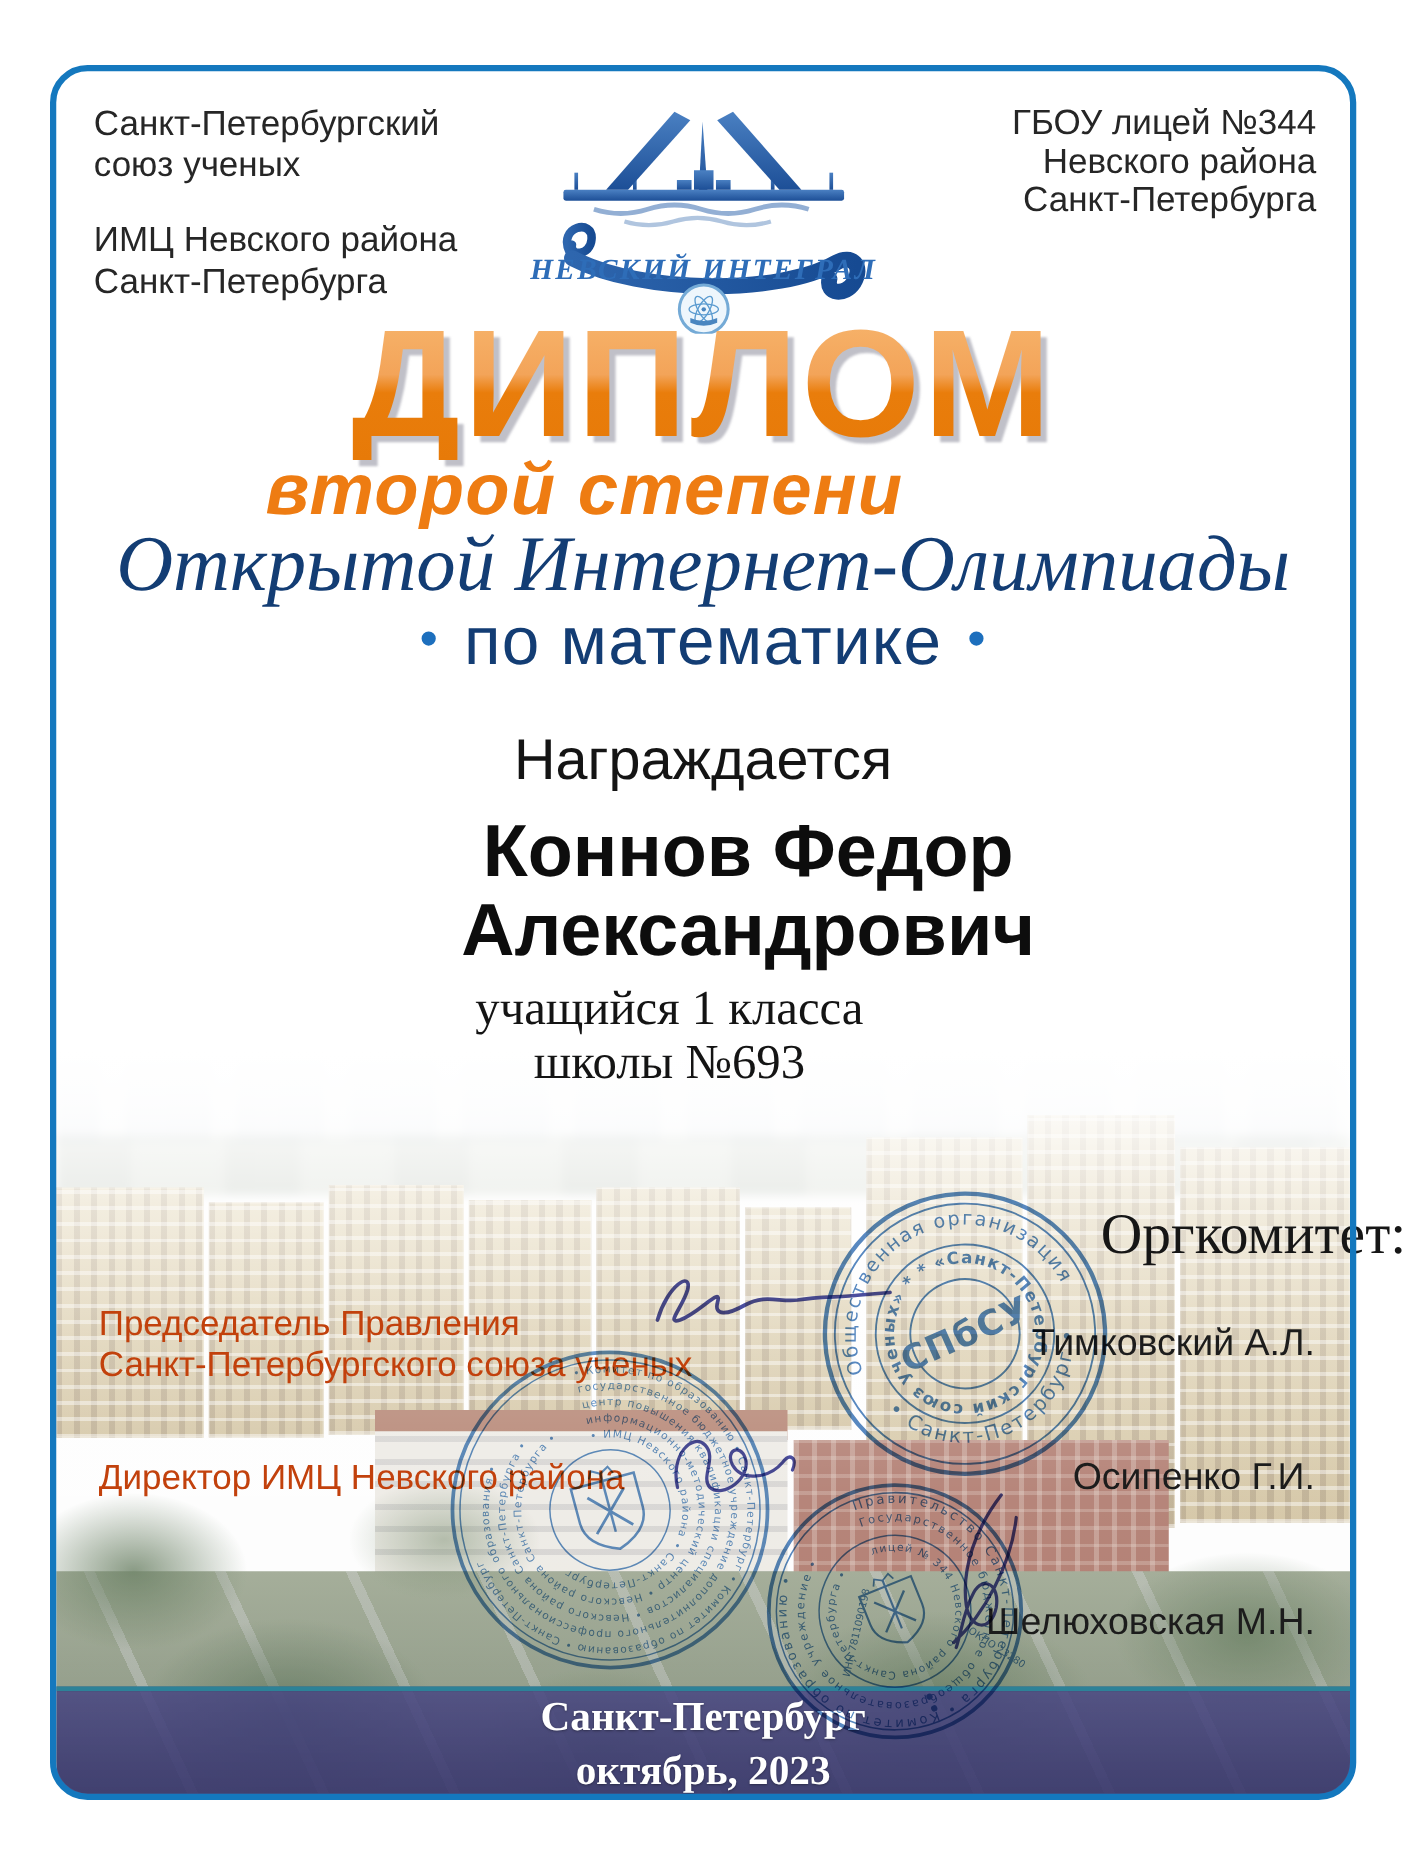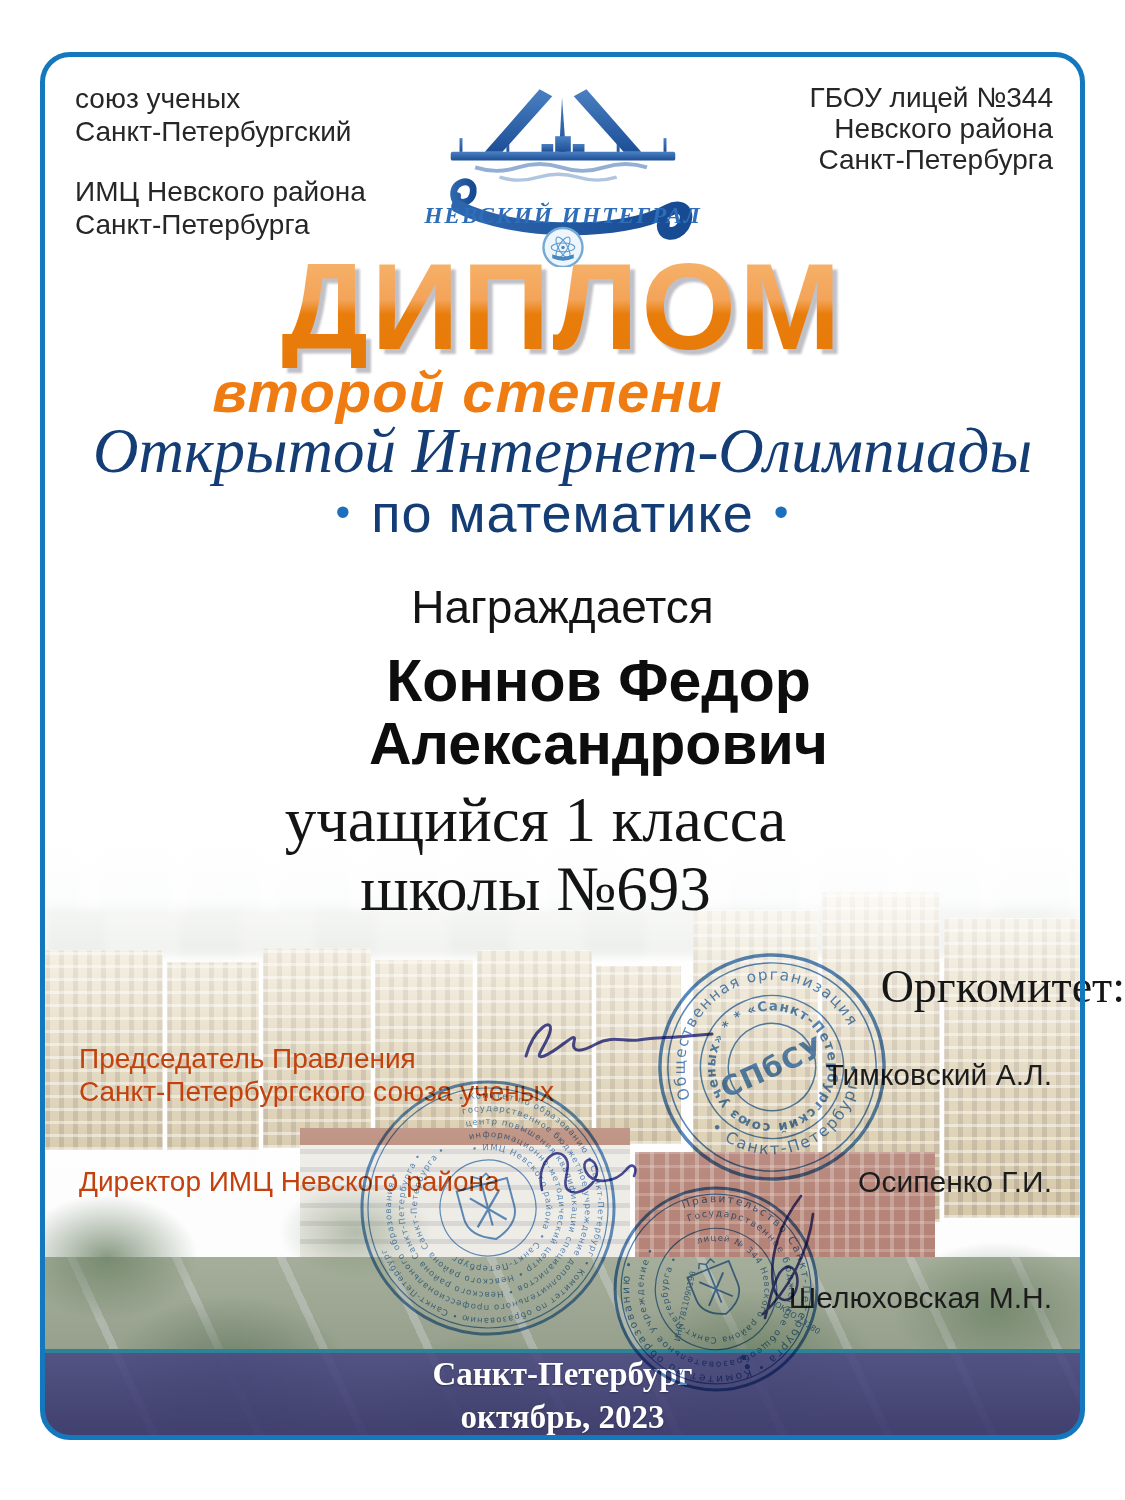--- a/index.html
+++ b/index.html
@@ -25,21 +25,21 @@
   .t-olymp{position:absolute;left:0;width:1125px;top:415px;text-align:center;z-index:2;
      font-family:"Liberation Serif",serif;font-style:italic;font-size:63px;color:#133d74;letter-spacing:0;}
   .t-subject{position:absolute;left:0;width:1125px;top:482px;text-align:center;z-index:2;
      font-size:54px;color:#133d74;letter-spacing:1px;}
   .t-subject .dot{color:#1d6fbd;font-size:42px;vertical-align:6px;padding:0 20px;}
   
   .aw-label{position:absolute;left:0;width:1125px;top:580px;text-align:center;font-size:46px;color:#141414;z-index:2;}
   .aw-name{position:absolute;left:0;width:1125px;top:650px;text-align:center;z-index:2;
      font-size:59px;font-weight:bold;line-height:1.07;color:#0d0d0d;margin-left:36px;}
   .aw-desc{position:absolute;left:0;width:1071px;top:786px;text-align:center;z-index:2;
-     font-family:"Liberation Serif",serif;font-size:63px;line-height:1.1;color:#141414;}
+     font-family:"Liberation Serif",serif;font-size:39px;line-height:1.1;color:#141414;}
   
   .cm-title{position:absolute;left:0;width:1125px;top:960px;text-align:right;z-index:2;
      font-family:"Liberation Serif",serif;font-size:46px;color:#161616;}
   .cm-role{position:absolute;left:79px;font-size:28px;line-height:33px;color:#c2410c;z-index:2;}
   .cm-name{position:absolute;right:73px;font-size:30px;color:#1c1c1c;z-index:2;text-align:right;}
   .r1{top:1042px;} .r1n{top:1058px;}
   .r2{top:1165px;} .r2n{top:1165px;}
   .r3{top:1257px;} .r3n{top:1257px;margin-top:24px;}
   
   .photo{position:absolute;left:45px;top:800px;width:1035px;height:635px;z-index:1;
@@ -106,22 +106,22 @@
     <div class="school"></div>
     <div class="brick"></div>
     <div class="ground"></div>
     <div class="trees"></div>
     <div class="wash"></div>
   </div>
 
   <div class="frame"></div>
 
   <div class="hdr-left">
+    <div>Санкт-Петербургский</div>
     <div>союз ученых</div>
-    <div>Санкт-Петербургский</div>
     <div class="grp2">ИМЦ Невского района</div>
     <div>Санкт-Петербурга</div>
   </div>
   <div class="hdr-right">
     <div>ГБОУ лицей №344</div>
     <div>Невского района</div>
     <div>Санкт-Петербурга</div>
   </div>
 
   <div class="logo">

